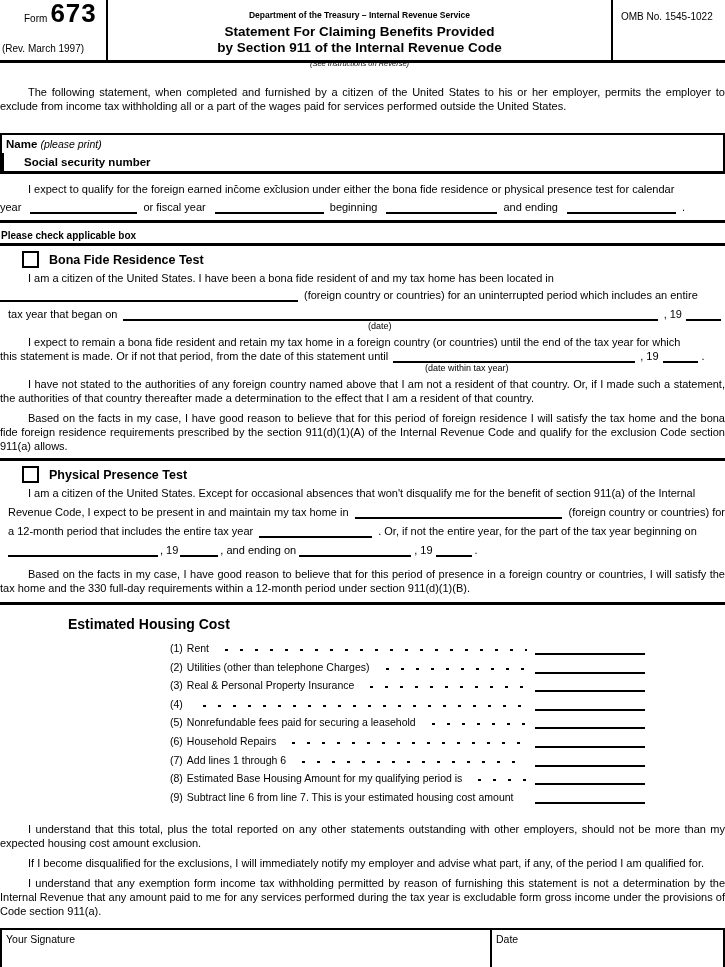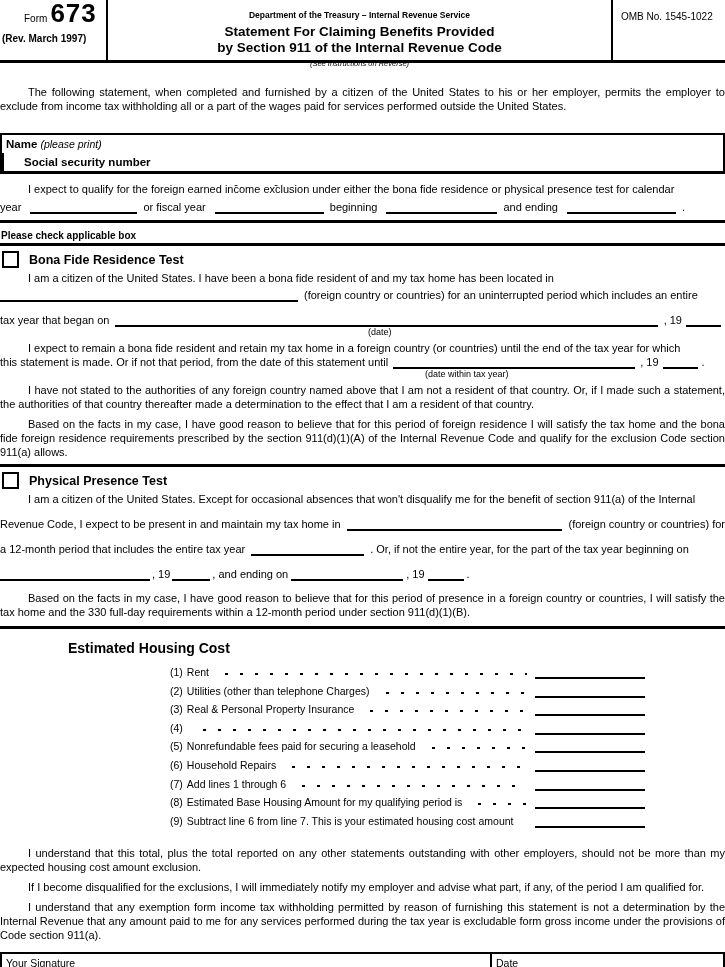--- a/index.html
+++ b/index.html
@@ -4,21 +4,21 @@
 <style>
   html,body{margin:0;padding:0;background:#fff;color:#000;}
   .page{width:725px;height:967px;background:#fff;font-family:"Liberation Sans",sans-serif;
         font-size:11px;line-height:14px;position:relative;overflow:hidden;box-sizing:border-box;}
   .rule{height:3px;background:#000;}
   
   .hdr{display:flex;height:60px;border-bottom:3px solid #000;}
   .hdr-left{width:108px;border-right:2px solid #000;padding:6px 2px 0 2px;box-sizing:border-box;}
   .hdr-left .formword{font-size:10px;padding-left:22px;}
   .hdr-left .formnum{font-size:26px;font-weight:bold;letter-spacing:1px;}
-  .hdr-left .rev{font-size:10px;margin-top:6px;font-weight:bold;}
+  .hdr-left .rev{font-size:10px;margin-top:16px;}
   .hdr-center{flex:1;text-align:center;padding-top:8px;}
   .dept{font-size:8.5px;font-weight:bold;}
   .title{font-size:13.5px;font-weight:bold;line-height:16px;margin-top:2px;}
   .seeinstr{font-size:7.5px;font-style:italic;margin-top:1px;}
   .hdr-right{width:114px;border-left:2px solid #000;padding:10px 0 0 8px;box-sizing:border-box;font-size:10px;}
   
   .para{text-align:justify;text-indent:28px;margin:0;}
   .intro{margin-top:22px;}
   
   .idbox{margin-top:20px;border:2px solid #000;border-bottom-width:3px;display:flex;height:41px;box-sizing:border-box;flex-direction:column;}
@@ -31,28 +31,28 @@
   
   .qline1{margin-top:8px;text-indent:28px;}
   .fillrow{display:flex;align-items:flex-end;white-space:nowrap;margin-top:4px;}
   .fillrow .t{padding:0 3px 0 0;}
   .blank{border-bottom:2px solid #000;height:12px;display:inline-block;}
   .w107{width:107px;margin:0 6px;} .w109{width:109px;margin:0 6px;}
   .w111{width:111px;margin:0 6px;} .w35{width:35px;margin:0 4px;}
   .grow{flex:1;margin:0 6px;}
   .checkhdr{font-weight:bold;font-size:10px;margin:6px 0 0 1px;}
   
-  .secttitle{display:flex;align-items:center;margin:5px 0 3px 0;}
+  .secttitle{display:flex;align-items:center;margin:5px 0 3px 0;padding-left:20px;}
   .cbx{width:17px;height:17px;border:2px solid #000;margin-left:2px;box-sizing:border-box;background:#fff;}
   .secttitle .stxt{font-weight:bold;font-size:12.5px;margin-left:10px;}
   .line{display:flex;align-items:flex-end;white-space:nowrap;}
   .caption{font-size:9px;line-height:11px;}
   .cap-date{margin-left:368px;}
   .cap-datewithin{margin-left:425px;margin-top:0px;}
-  .mt3{margin-top:3px;} .mt5{margin-top:11px;} .mt6{margin-top:6px;}
+  .mt3{margin-top:3px;} .mt5{margin-top:5px;padding-left:8px;} .mt6{margin-top:6px;}
   
   .housing-title{font-weight:bold;font-size:14px;margin:12px 0 10px 68px;}
   .hrow{display:flex;align-items:flex-end;margin:0 80px 4.6px 170px;font-size:10.5px;line-height:13px;}
   .hrow .num{margin-right:4px;}
   .dots{flex:1;height:12px;align-self:flex-end;margin:0 8px 2px 10px;
         background-image:radial-gradient(circle,#000 1.2px,transparent 1.5px);
         background-size:15px 6px;background-repeat:repeat-x;background-position:0 100%;}
   .amtline{width:110px;border-bottom:2px solid #000;height:12px;}
   
   .sigbox{border:2px solid #000;border-bottom-width:3px;display:flex;height:48px;box-sizing:border-box;margin-top:10px;}

